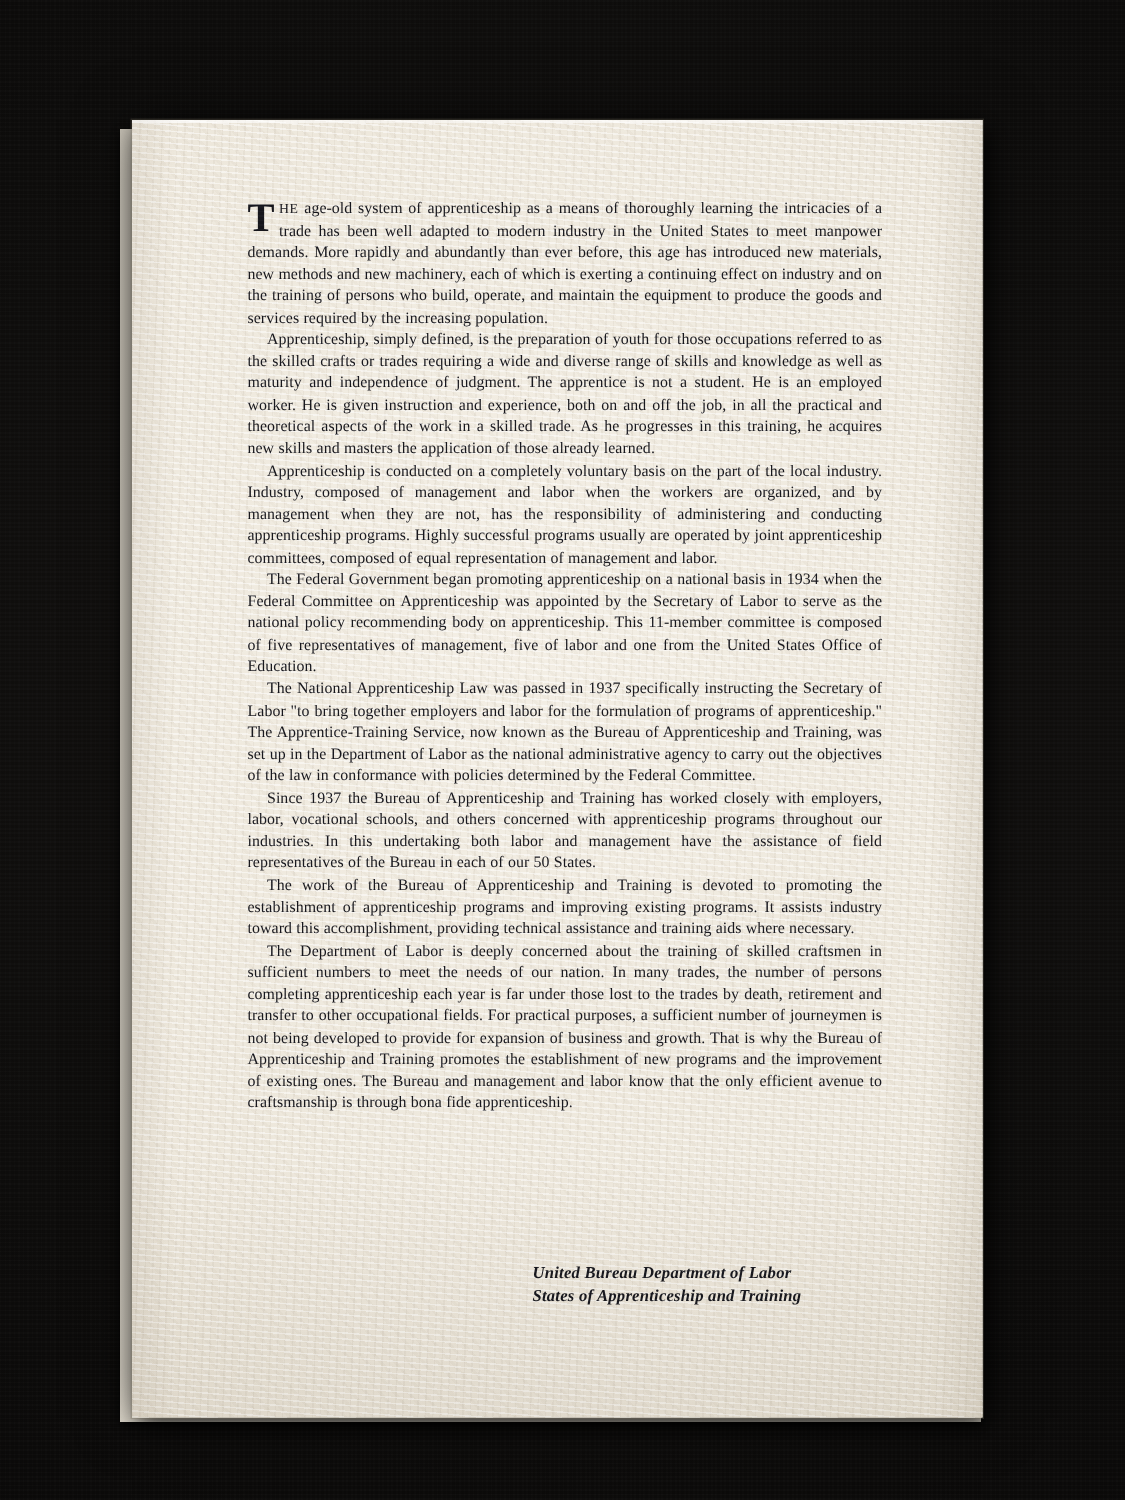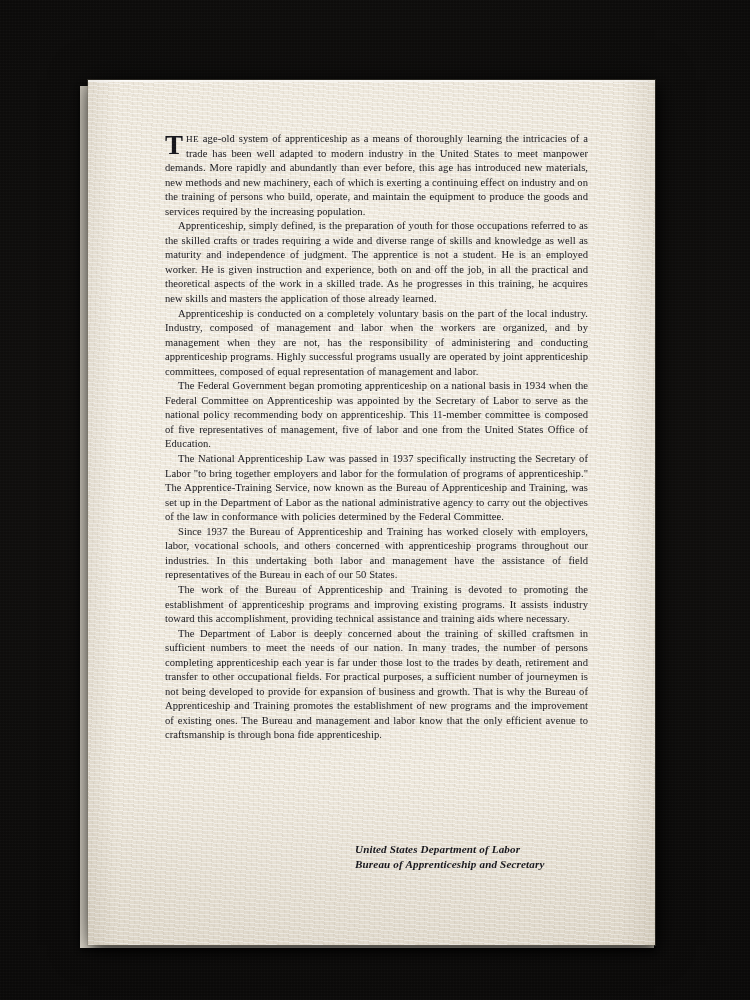--- a/index.html
+++ b/index.html
@@ -189,21 +189,21 @@
 
       <p class="para">Since 1937 the Bureau of Apprenticeship and Training has worked closely with employers, labor, vocational schools, and others concerned with apprenticeship programs throughout our industries.   In this undertaking both labor and management have the assistance of field representatives of the Bureau in each of our 50 States.</p>
 
       <p class="para">The work of the Bureau of Apprenticeship and Training is devoted to promoting the establishment of apprenticeship programs and improving existing programs.   It assists industry toward this accomplishment, providing technical assistance and training aids where necessary.</p>
 
       <p class="para">The Department of Labor is deeply concerned about the training of skilled craftsmen in sufficient numbers to meet the needs of our nation.   In many trades, the number of persons completing apprenticeship each year is far under those lost to the trades by death, retirement and transfer to other occupational fields.   For practical purposes, a sufficient number of journeymen is not being developed to provide for expansion of business and growth.   That is why the Bureau of Apprenticeship and Training promotes the establishment of new programs and the improvement of existing ones.   The Bureau and management and labor know that the only efficient avenue to craftsmanship is through bona fide apprenticeship.</p>
 
     </div>
 
     <div class="signature">
-      <div class="sig-line">United States Department of Labor</div>
-      <div class="sig-line">Bureau of Apprenticeship and Secretary</div>
+      <div class="sig-line">United Bureau Department of Labor</div>
+      <div class="sig-line">States of Apprenticeship and Training</div>
     </div>
 
     <div class="ink-veil"></div>
 
   </div>
 
 </div>
 
 </body></html>

